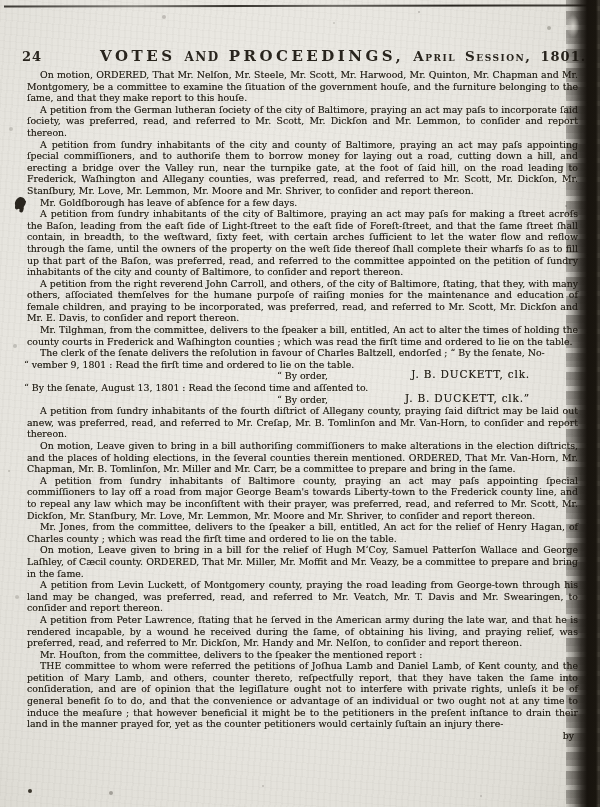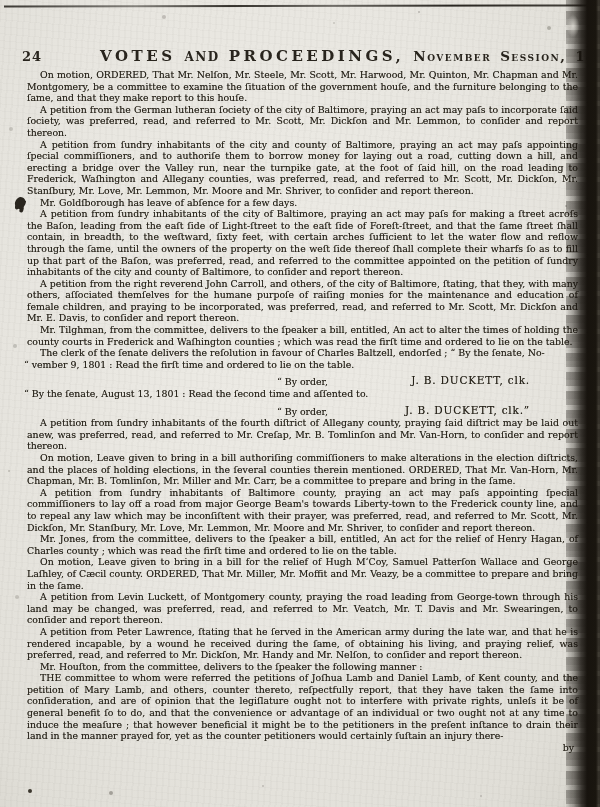--- a/index.html
+++ b/index.html
@@ -56,21 +56,21 @@
   .t-num{font-size:13px;letter-spacing:1px;}
   .doc-body{
     position:absolute;top:69px;left:27px;width:551px;
     font-size:9.4px;line-height:11.6px;color:#262219;
     text-shadow:0 0 0.3px rgba(38,34,25,0.55);
   }
   .para{margin:0;text-align:justify;}
   .indent{text-indent:13px;}
   .hang{text-indent:-3px;}
   .line{text-align:justify;}
-  .order-line{position:relative;text-align:center;height:11.6px;margin-top:6px;}
+  .order-line{position:relative;text-align:center;height:11.6px;}
   .order-center{display:inline-block;}
   .order-right{
     position:absolute;right:48px;top:-1px;
     font-size:10.5px;letter-spacing:0.8px;white-space:nowrap;
   }
   .catchword{text-align:right;padding-right:4px;}
   .blot1{
     position:absolute;left:15px;top:197px;width:10px;height:12px;
     background:#29251e;border-radius:58% 42% 50% 50%;
     transform:rotate(14deg);
@@ -93,21 +93,21 @@
 </style>
 </head>
 <body>
 
 <div class="page">
   <div class="grain"></div>
   <div class="top-line"></div>
   <div class="speckles"></div>
 
   <div class="header">
-    <span class="pagenum">24</span><span class="title"><span class="t-caps">VOTES</span><span class="t-sc">and</span><span class="t-caps">PROCEEDINGS,</span><span class="t-msc">November</span><span class="t-msc">Session,</span><span class="t-num">1801.</span></span>
+    <span class="pagenum">24</span><span class="title"><span class="t-caps">VOTES</span><span class="t-sc">and</span><span class="t-caps">PROCEEDINGS,</span><span class="t-msc">April</span><span class="t-msc">Session,</span><span class="t-num">1801.</span></span>
   </div>
 
   <div class="doc-body">
       <p class="para indent">On motion, ORDERED, That Mr. Nelſon, Mr. Steele, Mr. Scott, Mr. Harwood, Mr. Quinton, Mr. Chapman and Mr. Montgomery, be a committee to examine the ſituation of the government houſe, and the furniture belonging to the ſame, and that they make report to this houſe.</p>
       <p class="para indent">A petition from the German lutheran ſociety of the city of Baltimore, praying an act may paſs to incorporate ſaid ſociety, was preferred, read, and referred to Mr. Scott, Mr. Dickſon and Mr. Lemmon, to conſider and report thereon.</p>
       <p class="para indent">A petition from ſundry inhabitants of the city and county of Baltimore, praying an act may paſs appointing ſpecial commiſſioners, and to authoriſe them to borrow money for laying out a road, cutting down a hill, and erecting a bridge over the Valley run, near the turnpike gate, at the foot of ſaid hill, on the road leading to Frederick, Waſhington and Allegany counties, was preferred, read, and referred to Mr. Scott, Mr. Dickſon, Mr. Stanſbury, Mr. Love, Mr. Lemmon, Mr. Moore and Mr. Shriver, to conſider and report thereon.</p>
       <p class="para indent">Mr. Goldſborough has leave of abſence for a few days.</p>
       <p class="para indent">A petition from ſundry inhabitants of the city of Baltimore, praying an act may paſs for making a ſtreet acroſs the Baſon, leading from the eaſt ſide of Light-ſtreet to the eaſt ſide of Foreſt-ſtreet, and that the ſame ſtreet ſhall contain, in breadth, to the weſtward, ſixty feet, with certain arches ſufficient to let the water flow and reflow through the ſame, until the owners of the property on the weſt ſide thereof ſhall complete their wharfs ſo as to fill up that part of the Baſon, was preferred, read, and referred to the committee appointed on the petition of ſundry inhabitants of the city and county of Baltimore, to conſider and report thereon.</p>
       <p class="para indent">A petition from the right reverend John Carroll, and others, of the city of Baltimore, ſtating, that they, with many others, aſſociated themſelves for the humane purpoſe of raiſing monies for the maintenance and education of female children, and praying to be incorporated, was preferred, read, and referred to Mr. Scott, Mr. Dickſon and Mr. E. Davis, to conſider and report thereon.</p>
       <p class="para indent">Mr. Tilghman, from the committee, delivers to the ſpeaker a bill, entitled, An act to alter the times of holding the county courts in Frederick and Waſhington counties ; which was read the firſt time and ordered to lie on the table.</p>
@@ -118,21 +118,21 @@
       <div class="order-line"><span class="order-center">“ By order,</span><span class="order-right">J. B. DUCKETT, clk.</span></div>
       <p class="para hang">“ By the ſenate, August 13, 1801 : Read the ſecond time and aſſented to.</p>
       <div class="order-line"><span class="order-center">“ By order,</span><span class="order-right">J. B. DUCKETT, clk.”</span></div>
       <p class="para indent">A petition from ſundry inhabitants of the fourth diſtrict of Allegany county, praying ſaid diſtrict may be laid out anew, was preferred, read, and referred to Mr. Creſap, Mr. B. Tomlinſon and Mr. Van-Horn, to conſider and report thereon.</p>
       <p class="para indent">On motion, Leave given to bring in a bill authoriſing commiſſioners to make alterations in the election diſtricts, and the places of holding elections, in the ſeveral counties therein mentioned. ORDERED, That Mr. Van-Horn, Mr. Chapman, Mr. B. Tomlinſon, Mr. Miller and Mr. Carr, be a committee to prepare and bring in the ſame.</p>
       <p class="para indent">A petition from ſundry inhabitants of Baltimore county, praying an act may paſs appointing ſpecial commiſſioners to lay off a road from major George Beam's towards Liberty-town to the Frederick county line, and to repeal any law which may be inconſiſtent with their prayer, was preferred, read, and referred to Mr. Scott, Mr. Dickſon, Mr. Stanſbury, Mr. Love, Mr. Lemmon, Mr. Moore and Mr. Shriver, to conſider and report thereon.</p>
       <p class="para indent">Mr. Jones, from the committee, delivers to the ſpeaker a bill, entitled, An act for the relief of Henry Hagan, of Charles county ; which was read the firſt time and ordered to lie on the table.</p>
       <p class="para indent">On motion, Leave given to bring in a bill for the relief of Hugh M‘Coy, Samuel Patterſon Wallace and George Laſhley, of Cæcil county. ORDERED, That Mr. Miller, Mr. Moffit and Mr. Veazy, be a committee to prepare and bring in the ſame.</p>
       <p class="para indent">A petition from Levin Luckett, of Montgomery county, praying the road leading from George-town through his land may be changed, was preferred, read, and referred to Mr. Veatch, Mr. T. Davis and Mr. Swearingen, to conſider and report thereon.</p>
       <p class="para indent">A petition from Peter Lawrence, ſtating that he ſerved in the American army during the late war, and that he is rendered incapable, by a wound he received during the ſame, of obtaining his living, and praying relief, was preferred, read, and referred to Mr. Dickſon, Mr. Handy and Mr. Nelſon, to conſider and report thereon.</p>
-      <p class="para indent">Mr. Houſton, from the committee, delivers to the ſpeaker the following manner :</p>
+      <p class="para indent">Mr. Houſton, from the committee, delivers to the ſpeaker the mentioned report :</p>
       <p class="para indent">THE committee to whom were referred the petitions of Joſhua Lamb and Daniel Lamb, of Kent county, and the petition of Mary Lamb, and others, counter thereto, reſpectfully report, that they have taken the ſame into conſideration, and are of opinion that the legiſlature ought not to interfere with private rights, unleſs it be of general benefit ſo to do, and that the convenience or advantage of an individual or two ought not at any time to induce the meaſure ; that however beneficial it might be to the petitioners in the preſent inſtance to drain their land in the manner prayed for, yet as the counter petitioners would certainly ſuſtain an injury there-</p>
       <div class="catchword">by</div>
     </div>
 
   <div class="blot1"></div>
   <div class="blot2"></div>
   <div class="gutter"></div>
 </div>
 
 </body></html>

